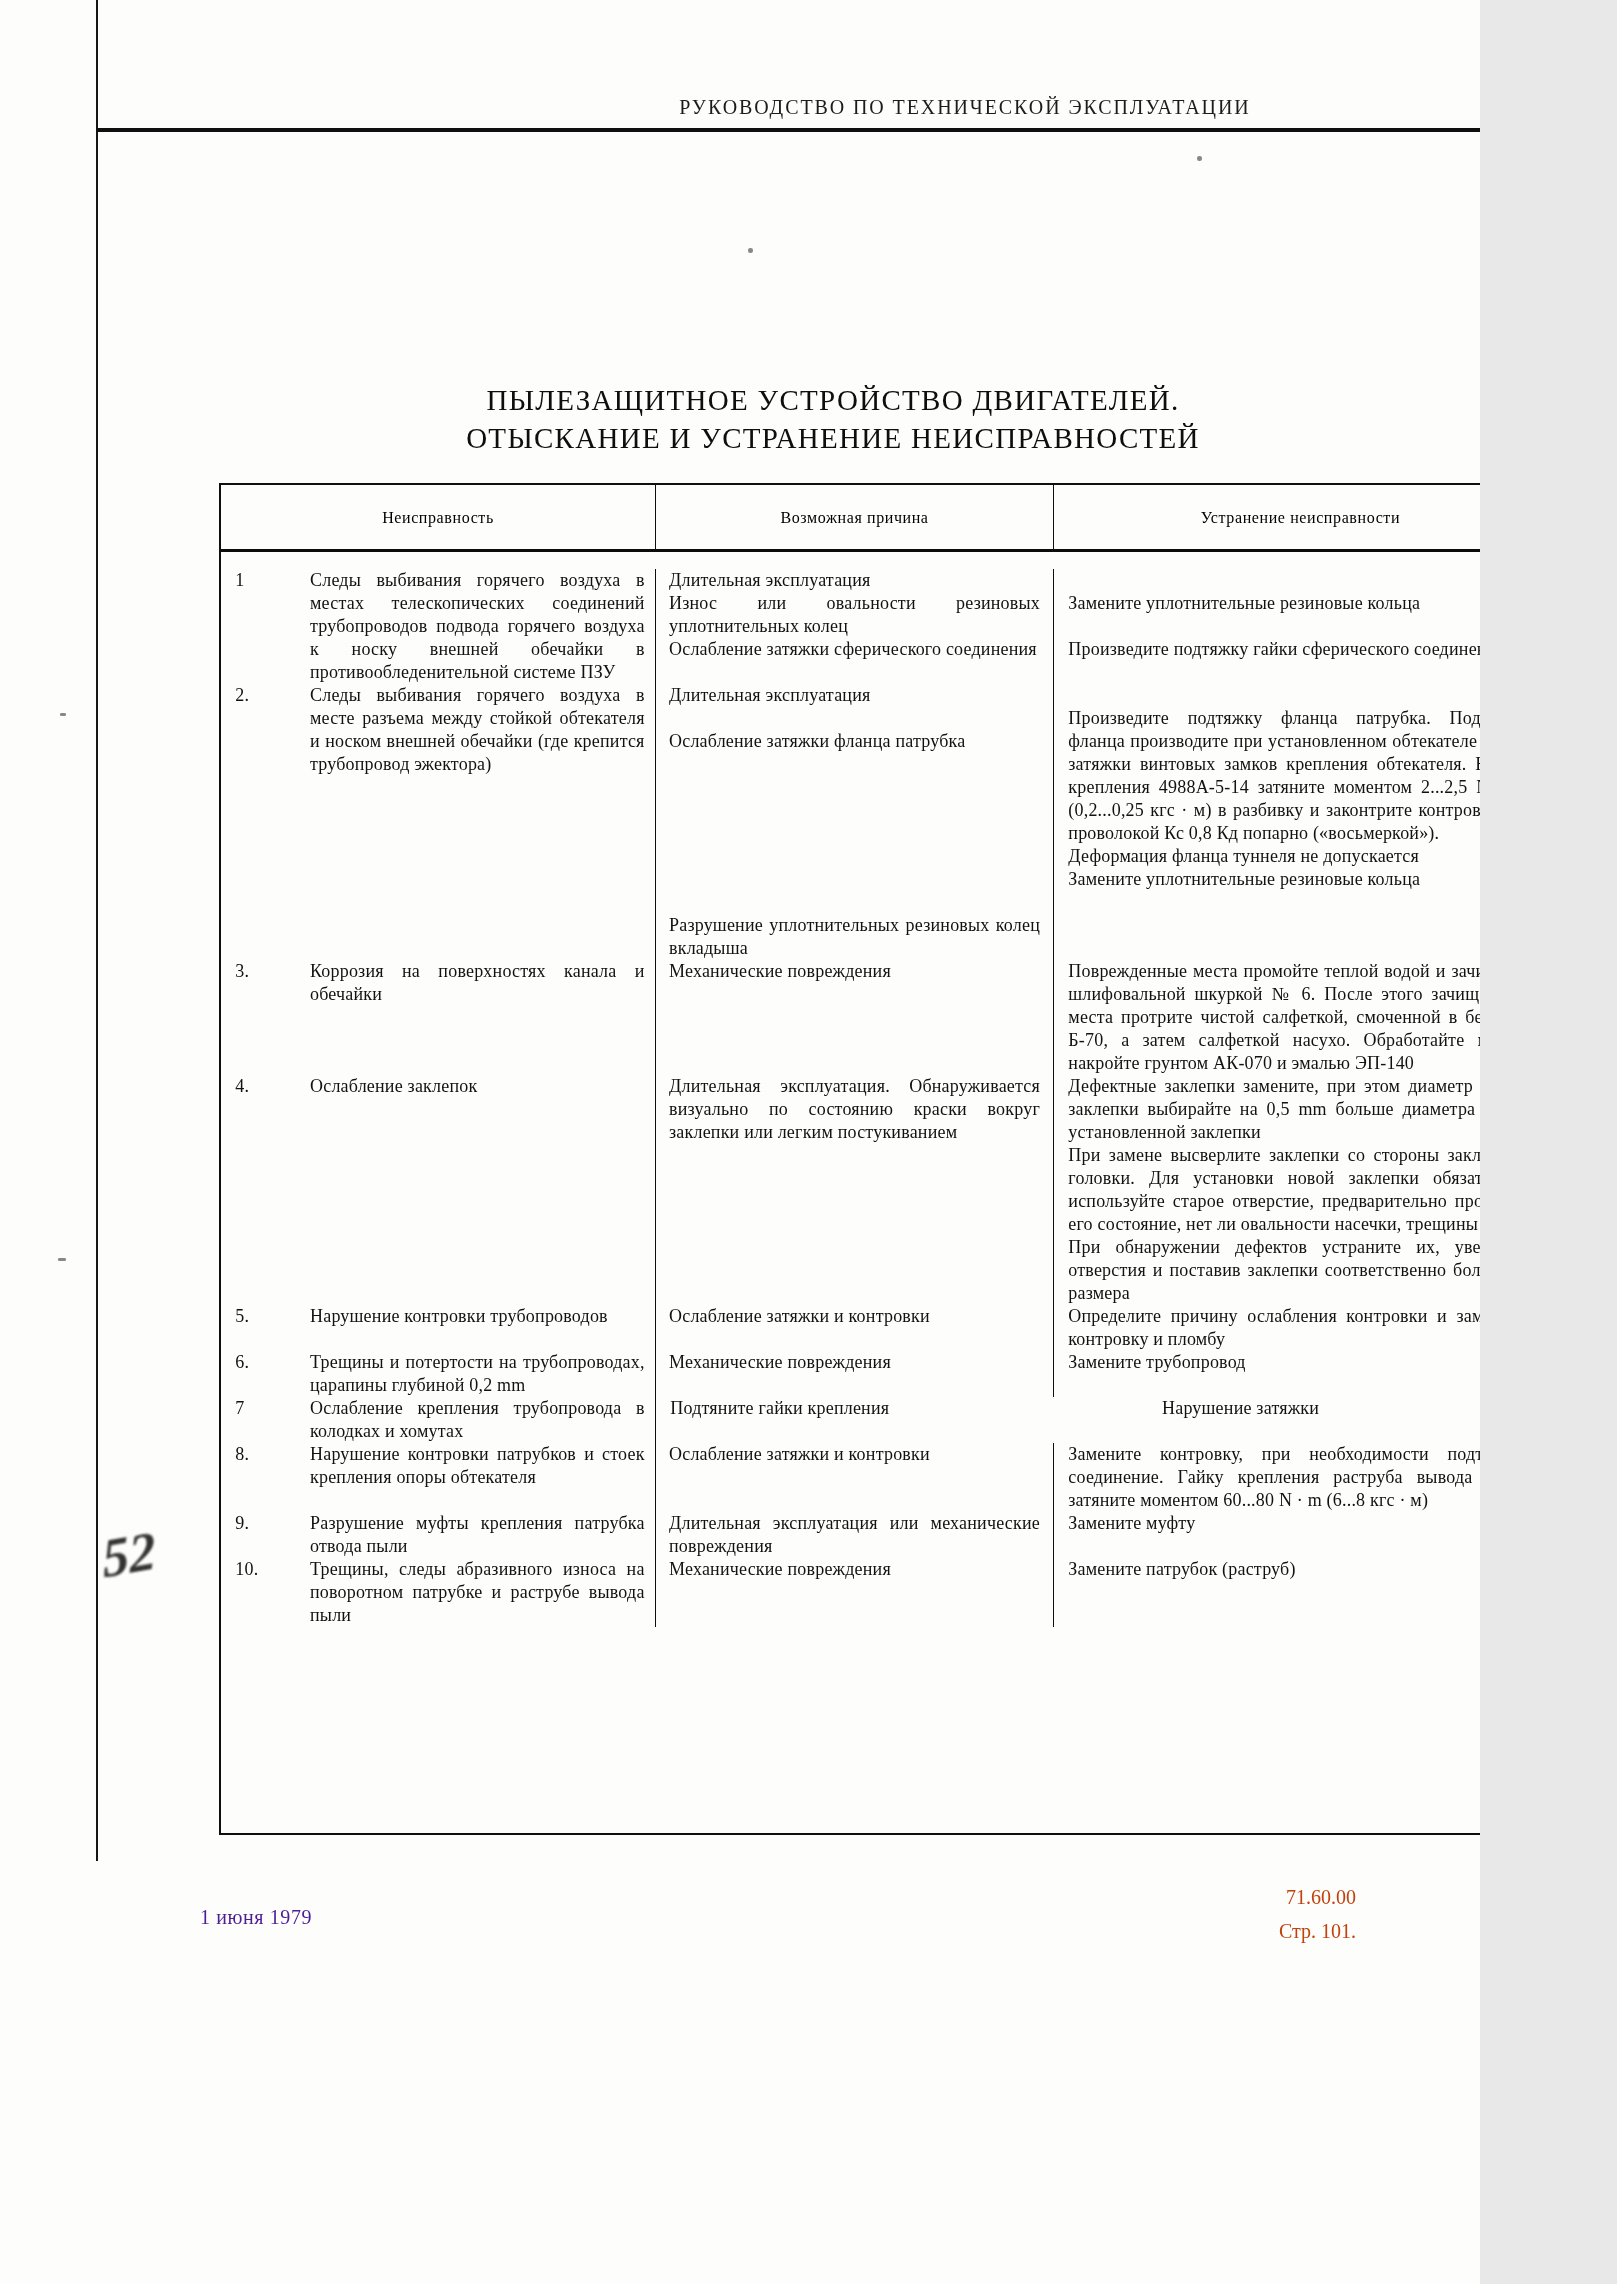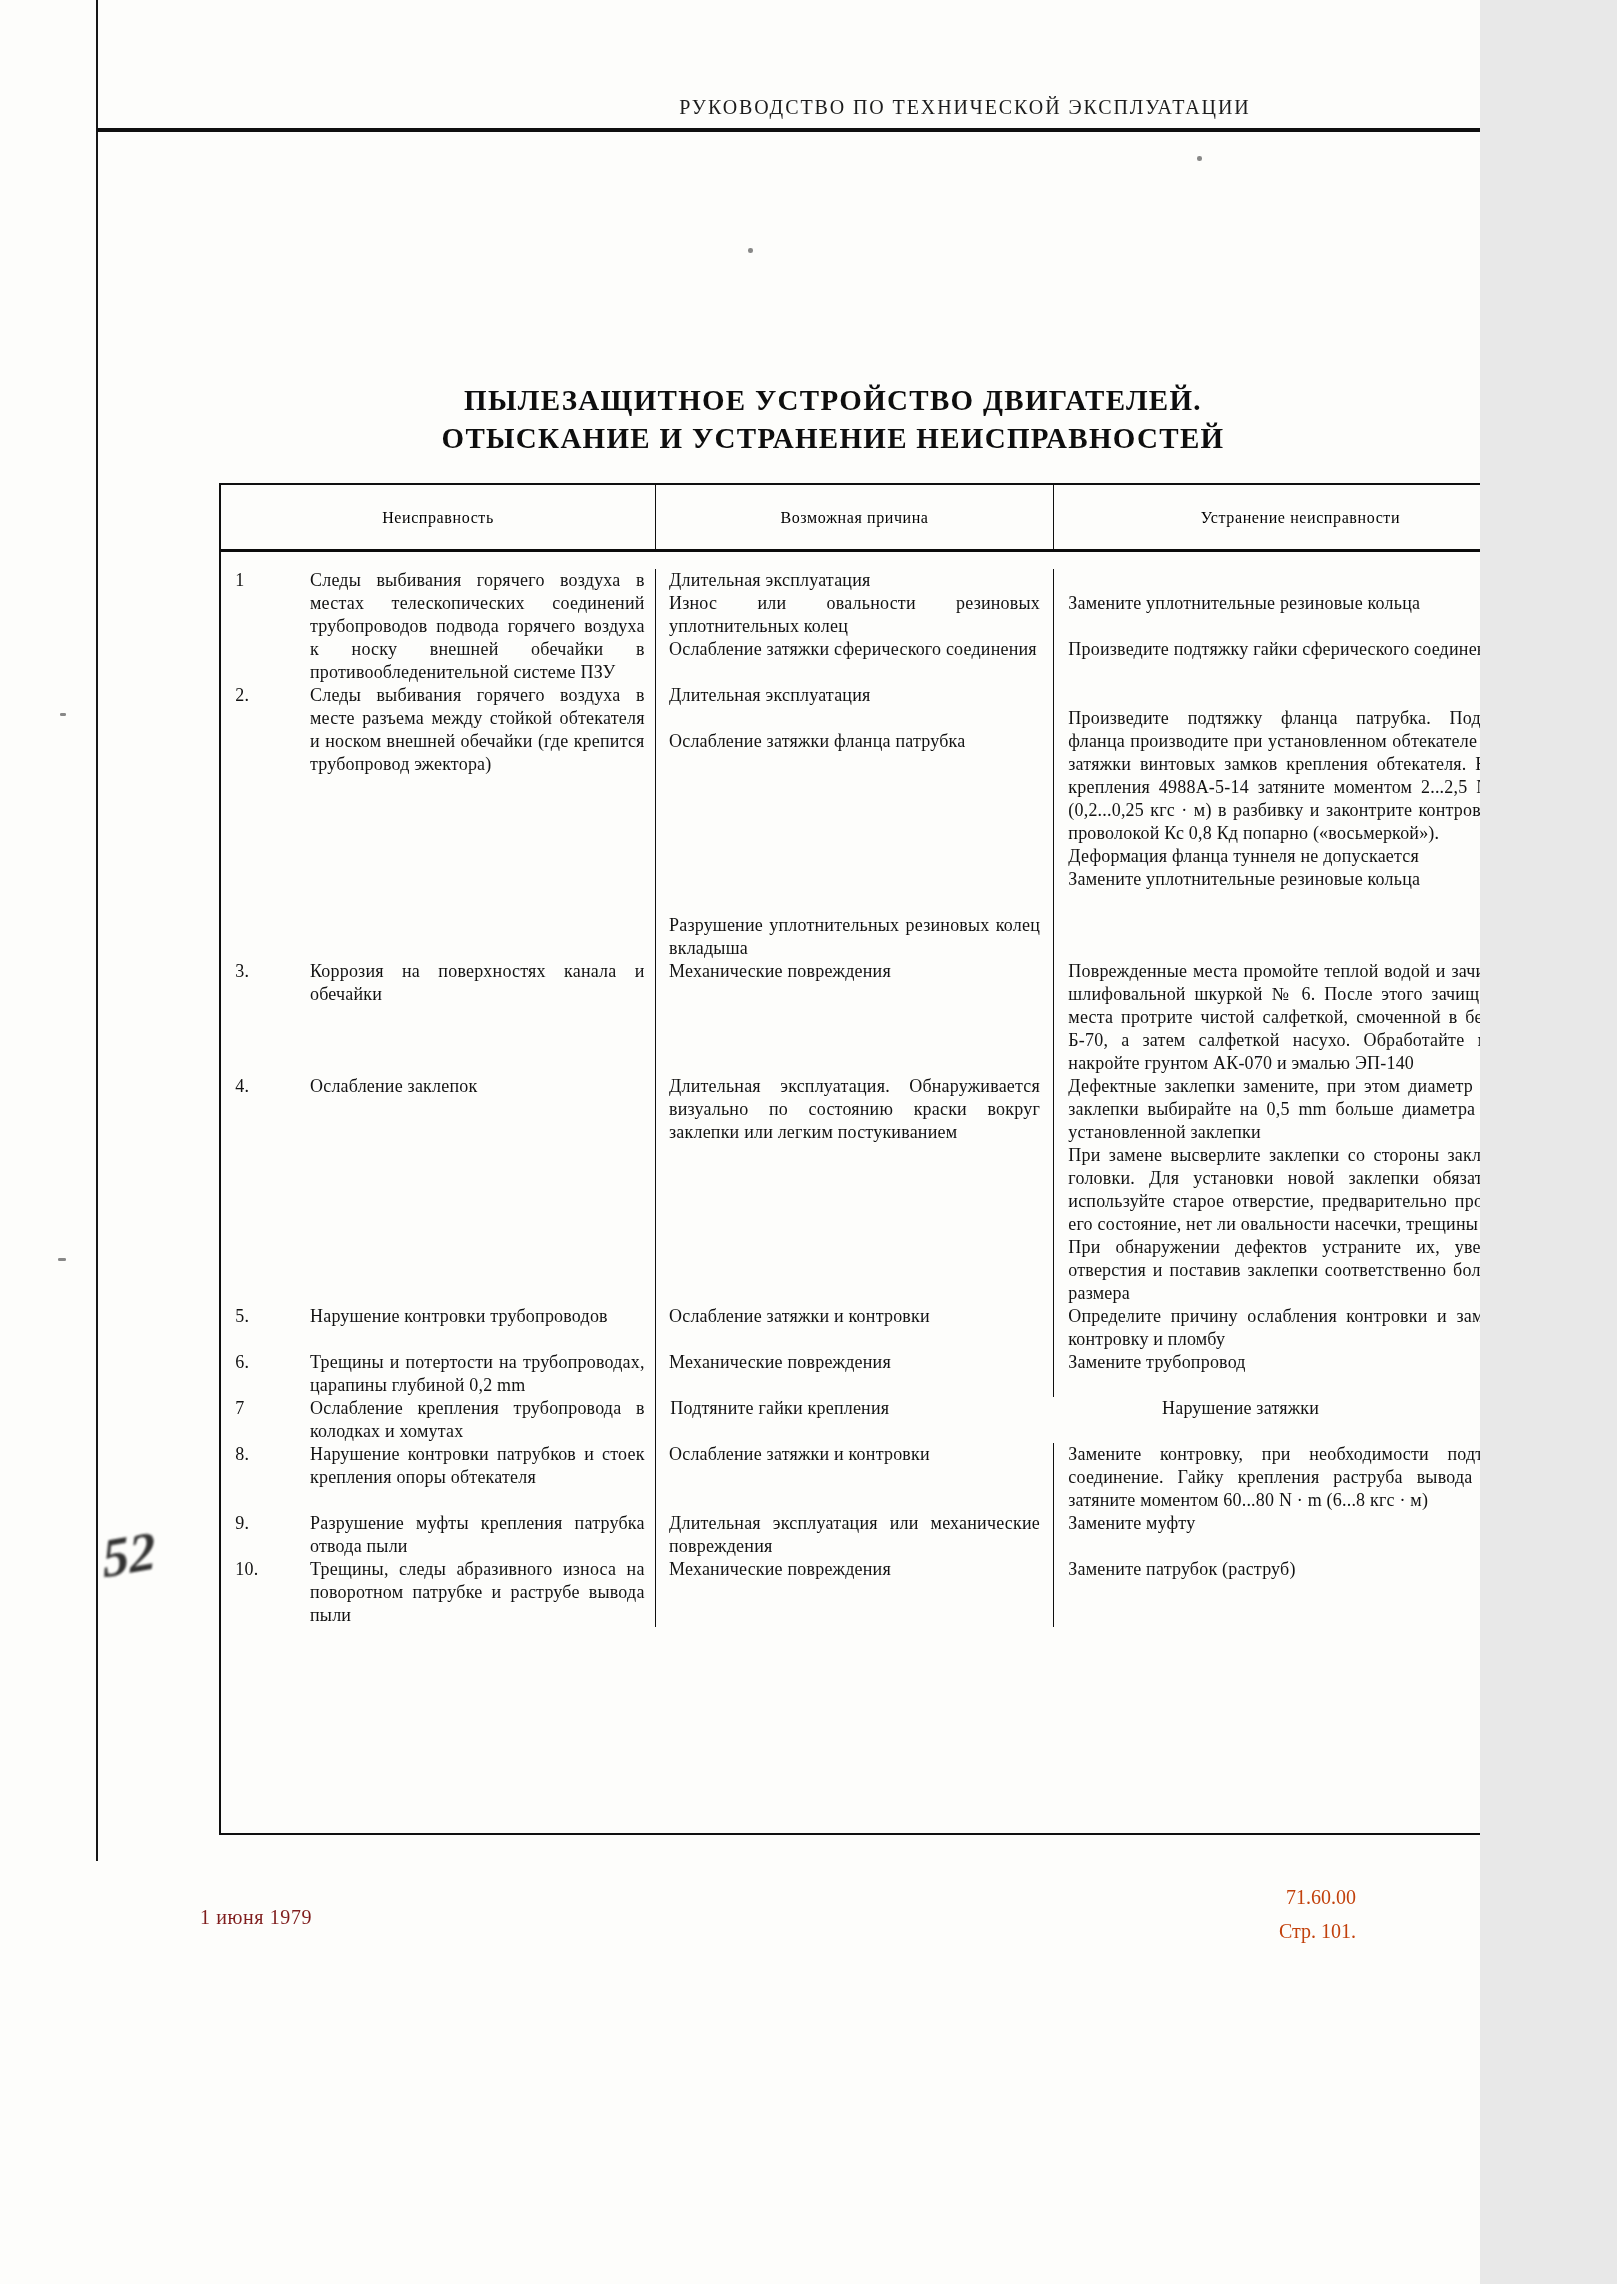--- a/index.html
+++ b/index.html
@@ -27,21 +27,21 @@
   }
   .top-rule{
     position:absolute;left:97px;top:128px;width:1459px;height:3.9px;
     background:#101010;
   }
   
   .page-title{
     position:absolute;left:220px;top:381px;width:1330px;
     transform:translateX(-52px);
     text-align:center;
-    font-weight:bold;font-size:29px;line-height:38px;letter-spacing:1.3px;
+    font-weight:normal;font-size:29px;line-height:38px;letter-spacing:1.3px;
     color:#0e0e0e;
   }
   
   .ftable{
     position:absolute;left:219px;top:483px;width:1330px;height:1352px;
     border:2.6px solid #0f0f0f;
     box-sizing:border-box;
     --lh:23px;
     font-size:18px;line-height:var(--lh);letter-spacing:0.2px;
     overflow:hidden;
@@ -65,21 +65,21 @@
   .cell.c2{padding:0 13px;}
   .cell.c3{padding:0 19.4px 0 14.3px;}
   .fault{display:flex;}
   .num{flex:0 0 41px;padding-left:14.3px;box-sizing:border-box;}
   .ftext{flex:1;padding-right:10.4px;text-align:justify;margin-left:48px;}
   .para{text-align:justify;}
   .para.spacer{height:var(--lh);}
   
   .footer-date{
     position:absolute;left:200px;top:1906px;
-    font-size:20px;color:#7f1d1d;letter-spacing:0.6px;
+    font-size:20px;color:#4c1d95;letter-spacing:0.6px;
   }
   .footer-right{
     position:absolute;right:124px;top:1880px;
     text-align:right;font-size:20px;line-height:34px;color:#c2410c;
   }
   
   .margin-note{
     position:absolute;left:102px;top:1524px;
     font-size:54px;font-style:italic;font-weight:bold;
     color:#000;opacity:.8;

